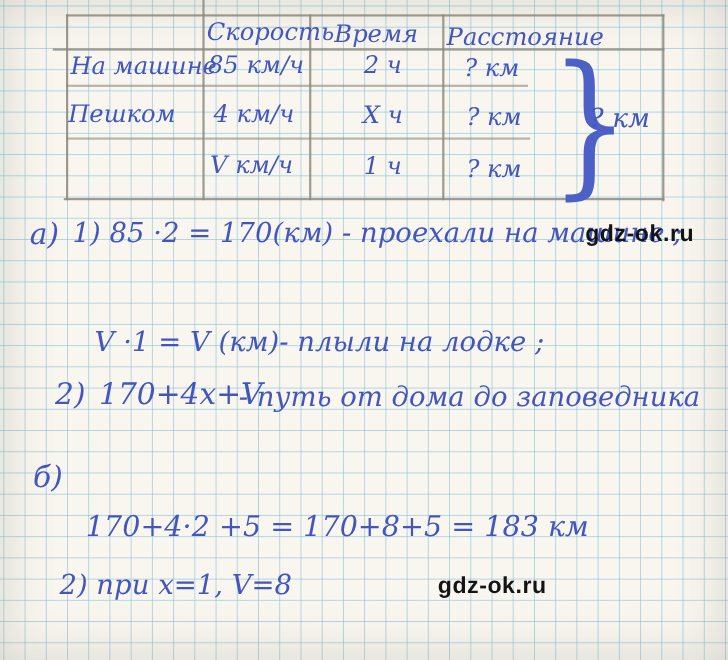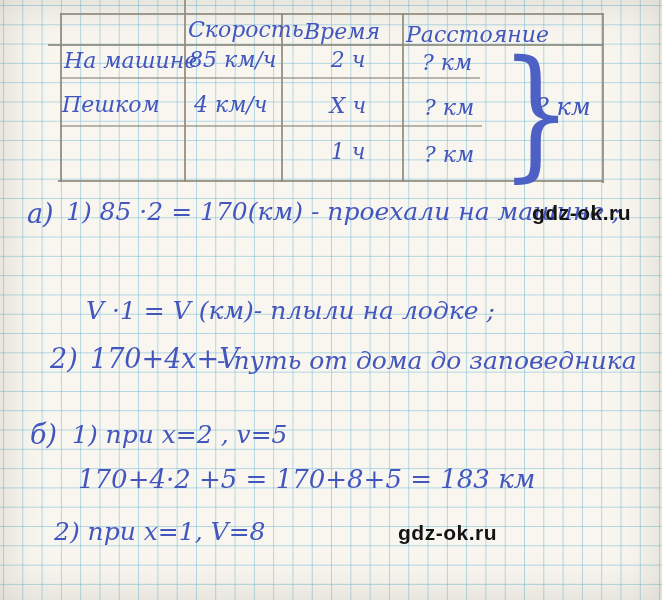--- a/index.html
+++ b/index.html
@@ -58,34 +58,34 @@
   <div class="hw" style="left:64px;top:49px">На машине</div>
   <div class="hw" style="left:189px;top:48px">85 км/ч</div>
   <div class="hw c" style="left:308px;top:48px;width:80px">2 ч</div>
   <div class="hw" style="left:422px;top:51px">? км</div>
 
   <div class="hw" style="left:62px;top:93px">Пешком</div>
   <div class="hw" style="left:194px;top:93px">4 км/ч</div>
   <div class="hw c" style="left:308px;top:94px;width:80px">X ч</div>
   <div class="hw" style="left:424px;top:96px">? км</div>
 
+  <div class="hw" style="left:191px;top:139px">V км/ч</div>
   <div class="hw c" style="left:308px;top:140px;width:80px">1 ч</div>
   <div class="hw" style="left:424px;top:143px">? км</div>
 
   <div class="brace" style="left:500px;top:46px">}</div>
   <div class="hw" style="left:536px;top:94px;font-size:24px">? км</div>
 
   <div class="hw sol" style="left:27px;top:199px;font-size:27px">а)</div>
   <div class="hw sol" style="left:66px;top:198px">1) 85 ·2 = 170(км) - проехали на машине ;</div>
   <div class="hw sol" style="left:86px;top:297px">V ·1 = V (км)- плыли на лодке ;</div>
   <div class="hw sol" style="left:50px;top:344px;font-size:27px">2)</div>
   <div class="hw sol" style="left:90px;top:344px;font-size:27px">170+4x+V</div>
   <div class="hw sol" style="left:217px;top:347px">- путь от дома до заповедника</div>
 
   <div class="hw sol" style="left:30px;top:420px;font-size:27px">б)</div>
-  <div class="hw sol" style="left:72px;top:421px">1) при x=2 , v=5</div>
   <div class="hw sol" style="left:78px;top:465px;font-size:26px">170+4·2 +5 = 170+8+5 = 183 км</div>
   <div class="hw sol" style="left:54px;top:518px">2) при x=1, V=8</div>
 
   <div class="wm" style="left:532px;top:201px">gdz-ok.ru</div>
   <div class="wm" style="left:398px;top:521px">gdz-ok.ru</div>
 
 </div>
 
 </body></html>

